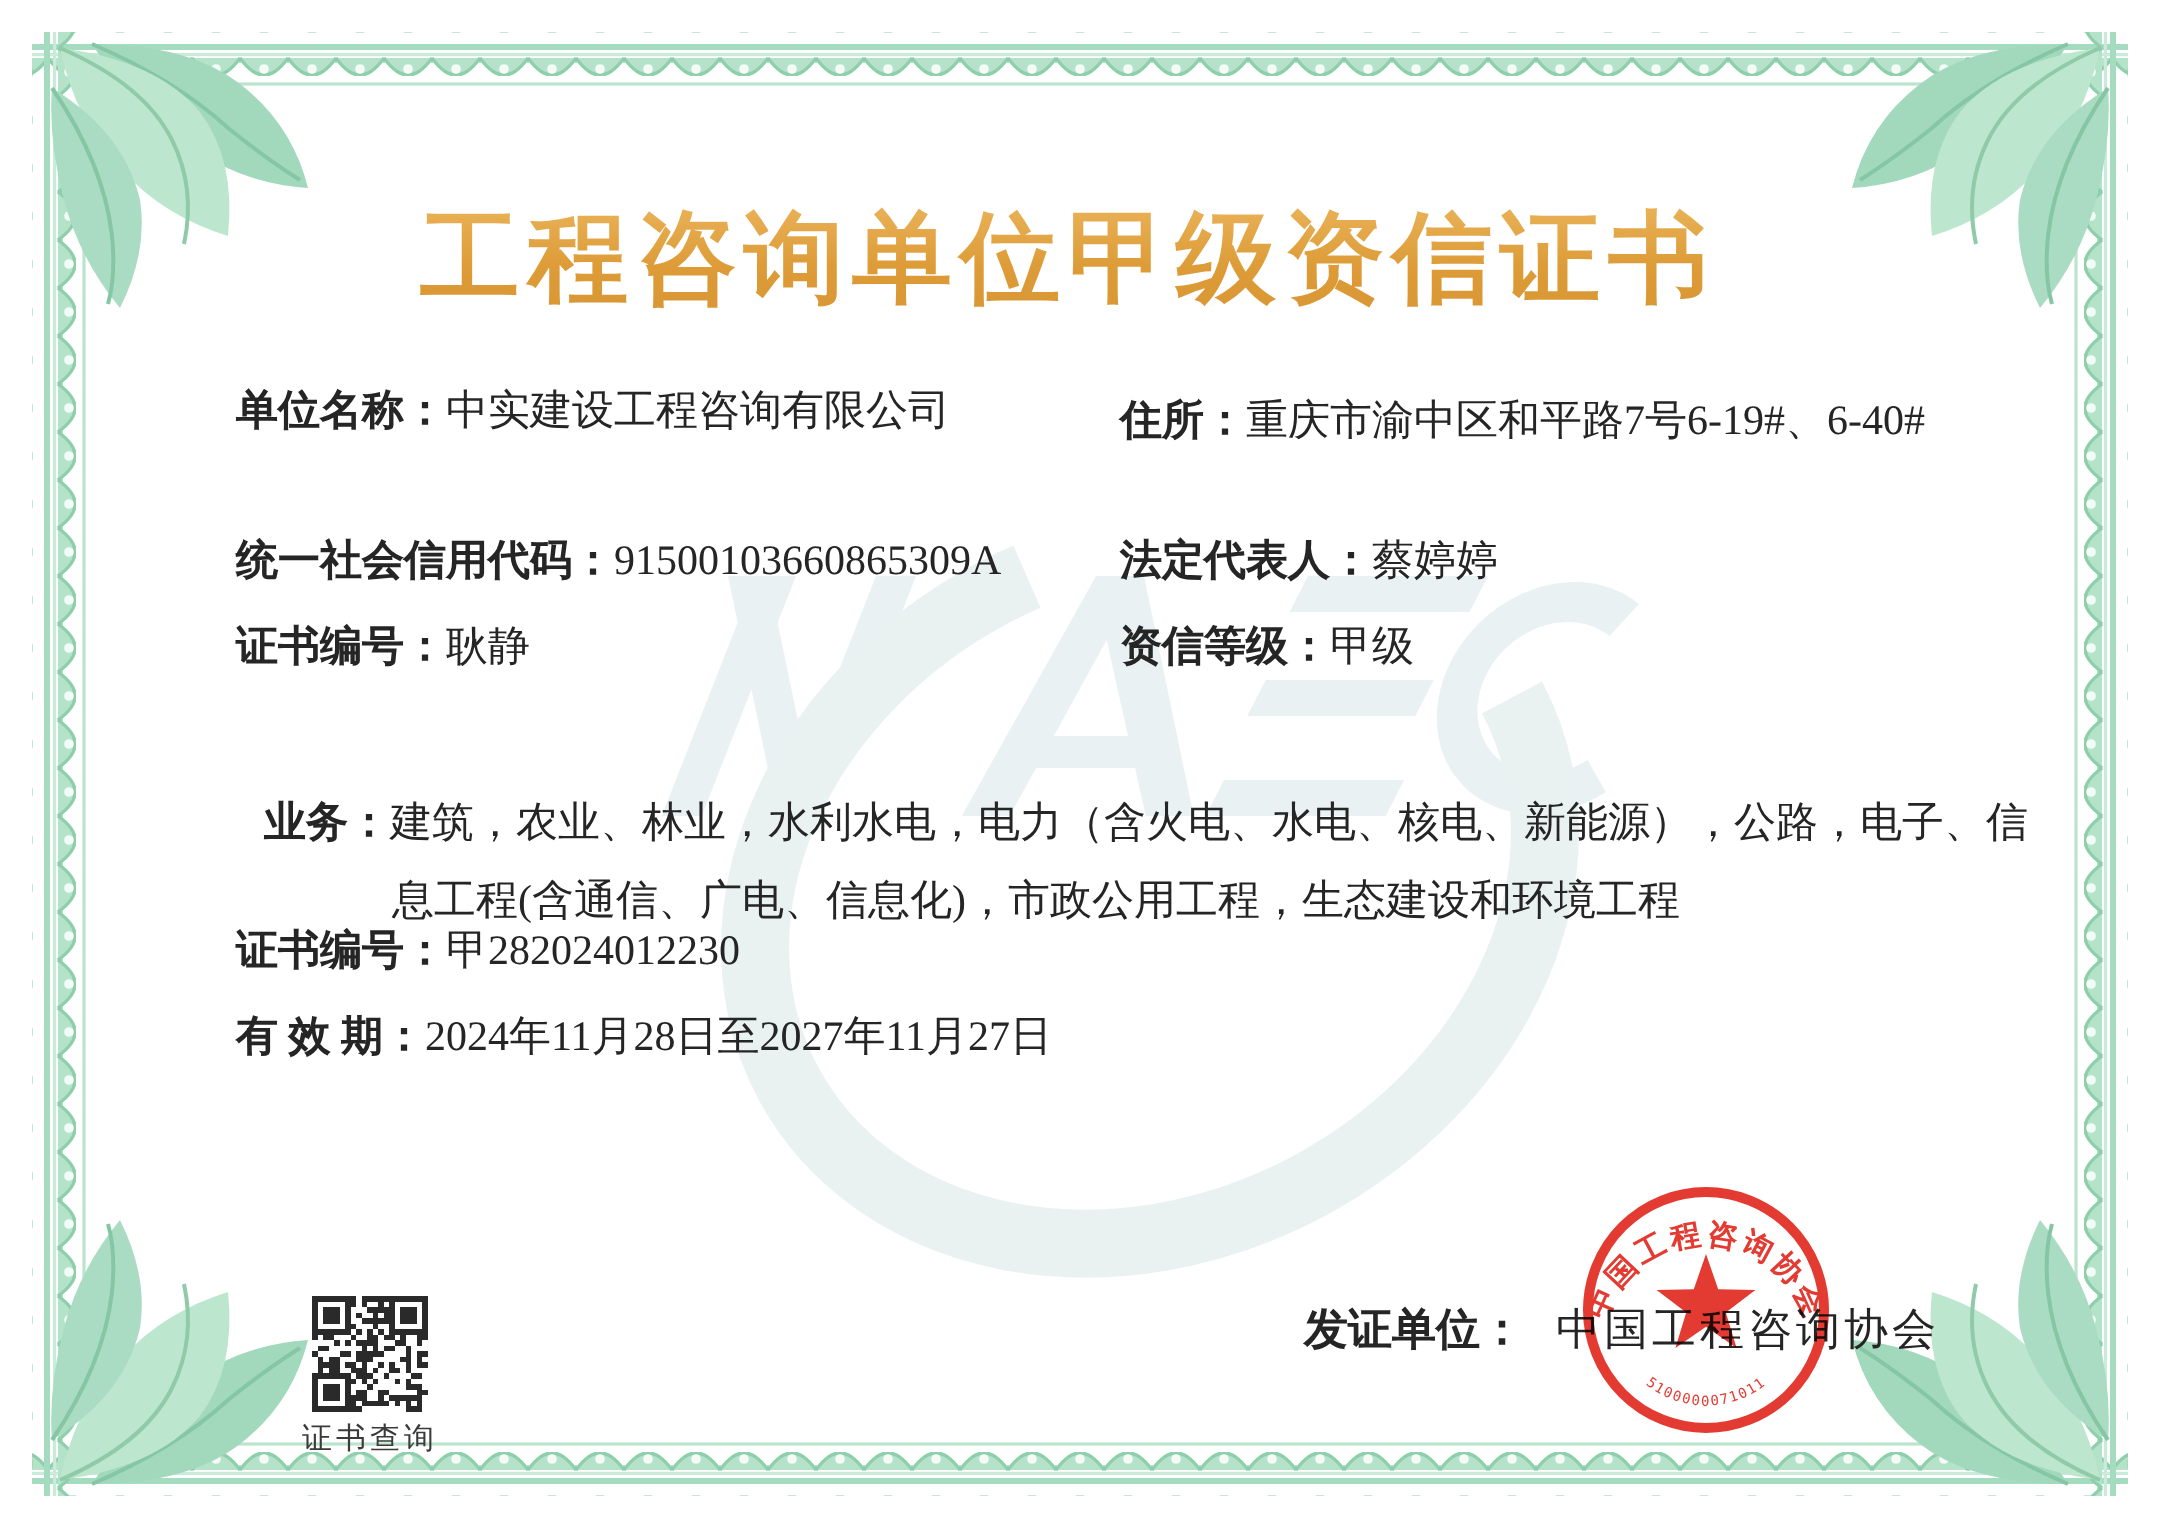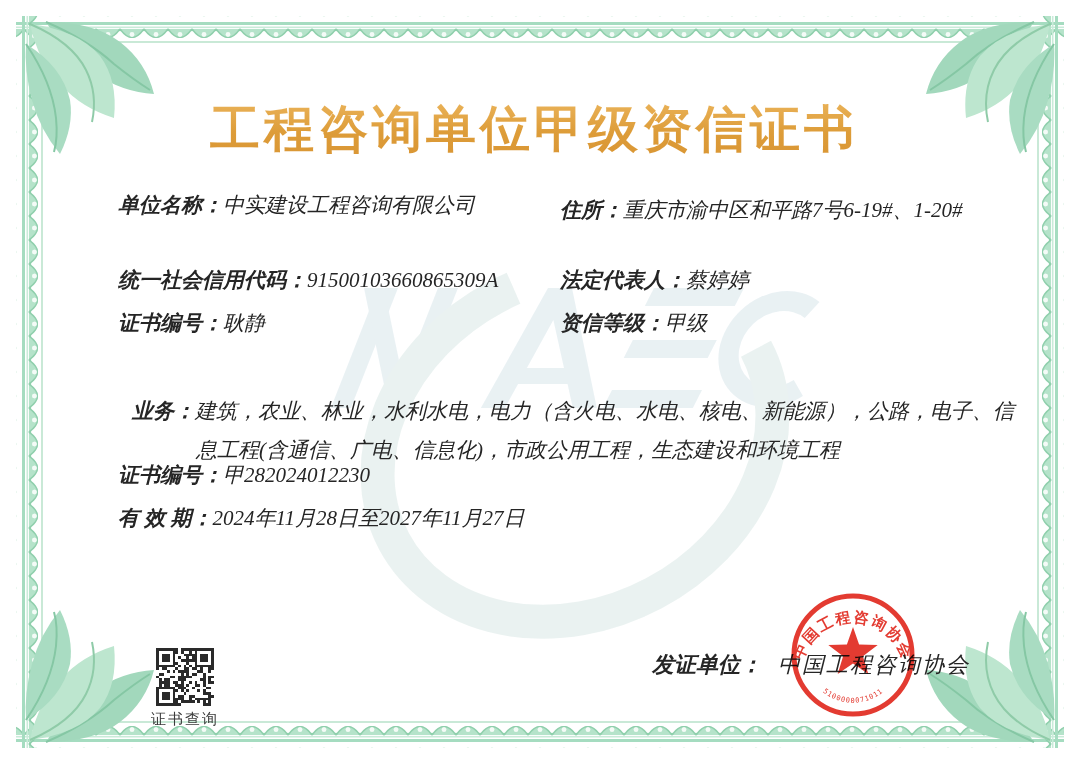--- a/index.html
+++ b/index.html
@@ -12,21 +12,21 @@
   .bg-svg{position:absolute;left:0;top:0;z-index:0;}
   .content{position:absolute;inset:0;z-index:2;}
   .title{
     position:absolute;left:0;right:12px;top:96px;text-align:center;
     font-family:Liberation Serif, serif;
     font-size:50px;font-weight:700;letter-spacing:4px;
     background:linear-gradient(180deg,#ecb65e 0%,#dd9c38 55%,#d99534 100%);
     -webkit-background-clip:text;background-clip:text;
     -webkit-text-fill-color:transparent;color:#dfa23e;
   }
-  .row{position:absolute;font-size:21px;line-height:30px;font-style:italic;}
+  .row{position:absolute;font-size:21px;line-height:30px;}
   .lbl{font-weight:700;}
   .val{}
   .hang{text-indent:-68px;padding-left:68px;line-height:40px;word-break:break-all;}
   .hang-biz{text-indent:-64px;padding-left:64px;line-height:39px;word-break:break-all;}
   .r1l{left:118px;top:190px;}
   .r1r{left:560px;top:190px;width:420px;}
   .r2l{left:118px;top:265px;}
   .r2r{left:560px;top:265px;}
   .r3l{left:118px;top:308px;}
   .r3r{left:560px;top:308px;}
@@ -109,21 +109,21 @@
 </svg>
 
 <div class="content">
 
   <div class="title">工程咨询单位甲级资信证书</div>
 
   <div class="row r1l">
     <span class="lbl">单位名称：</span><span class="val">中实建设工程咨询有限公司</span>
   </div>
   <div class="row r1r hang">
-    <span class="lbl">住所：</span><span class="val">重庆市渝中区和平路7号6-19#、1-20#</span>
+    <span class="lbl">住所：</span><span class="val">重庆市渝中区和平路7号6-19#、6-40#</span>
   </div>
 
   <div class="row r2l">
     <span class="lbl">统一社会信用代码：</span><span class="val">91500103660865309A</span>
   </div>
   <div class="row r2r">
     <span class="lbl">法定代表人：</span><span class="val">蔡婷婷</span>
   </div>
 
   <div class="row r3l">

